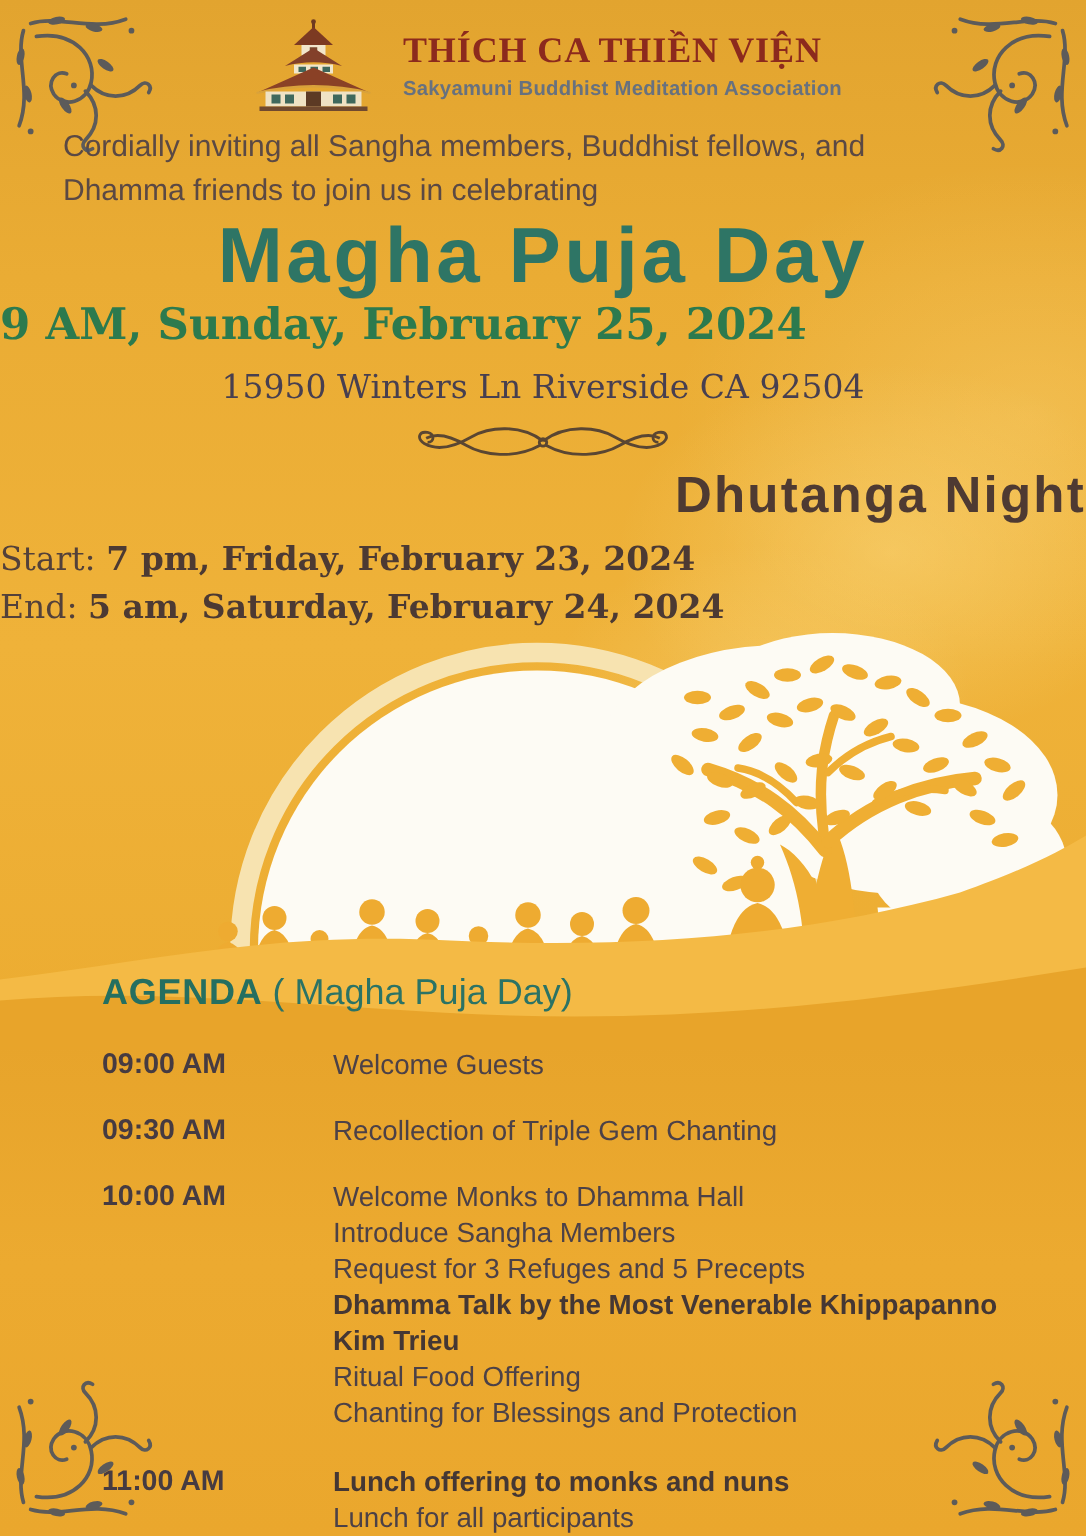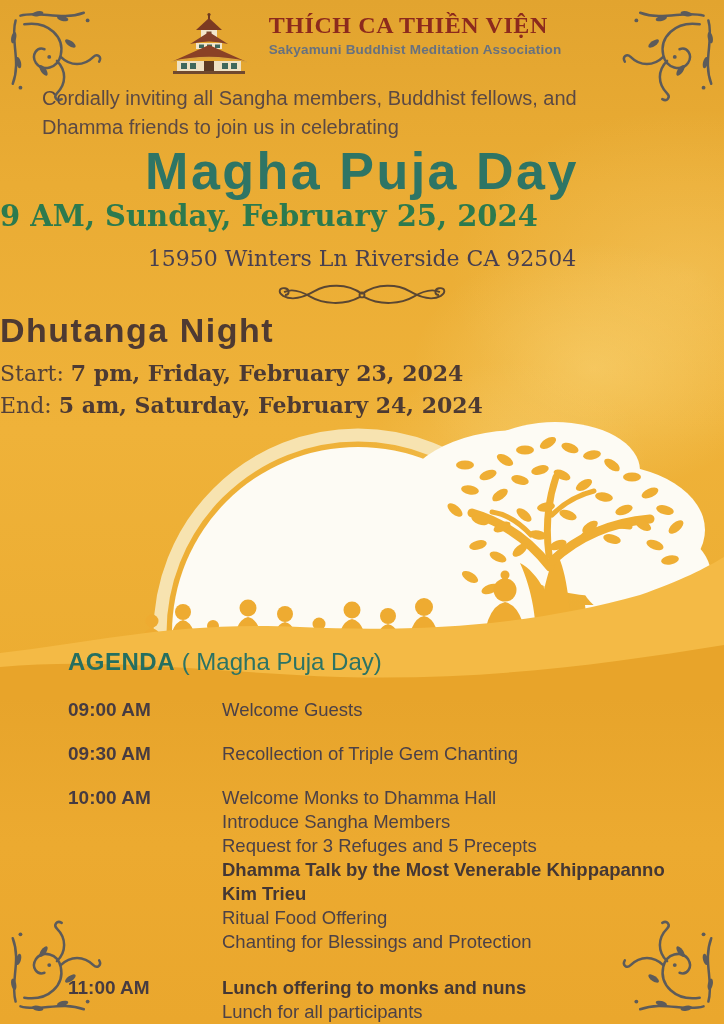--- a/index.html
+++ b/index.html
@@ -12,37 +12,37 @@
       radial-gradient(200px 140px at 70% 45%, rgba(255,232,160,.25), transparent 70%),
       linear-gradient(180deg,#e2a42f 0%,#eaac34 18%,#efb239 42%,#ecac31 68%,#e9a72e 100%);}
   .abs{position:absolute;}
   
   .corner{position:absolute;width:96px;height:96px;color:#4a5160;opacity:.88;z-index:9;}
   .corner.tl{top:7px;left:7px;}
   .corner.tr{top:7px;right:7px;transform:scaleX(-1);}
   .corner.bl{bottom:9px;left:7px;transform:scaleY(-1);}
   .corner.br{bottom:9px;right:7px;transform:scale(-1,-1);}
   
-  .header{top:12px;left:0;right:0;display:flex;justify-content:center;gap:14px;z-index:5;}
+  .header{top:12px;left:0;right:0;display:flex;justify-content:center;align-items:center;gap:14px;z-index:5;}
   .org{display:flex;flex-direction:column;gap:3px;}
   .org-name{font-family:"Liberation Serif",serif;font-weight:bold;font-size:24px;
             color:#8c2a1d;letter-spacing:.6px;}
   .org-sub{font-size:13.5px;font-weight:bold;color:#67717f;letter-spacing:.2px;}
   
   .intro{top:84px;left:42px;width:588px;font-size:20px;line-height:1.46;color:#5b4944;z-index:5;}
   
   .title{top:141px;left:0;right:0;text-align:center;font-size:52px;font-weight:bold;
          color:#2e7565;letter-spacing:2.5px;z-index:5;}
   .date{top:199px;left:0;right:0;font-family:"DejaVu Serif",serif;
         font-weight:bold;font-size:29px;color:#2c7a4e;z-index:5;}
   .address{top:246px;left:0;right:0;text-align:center;font-family:"DejaVu Serif",serif;
         font-size:22px;color:#473f50;z-index:5;}
   .divider{top:278px;left:0;right:0;display:flex;justify-content:center;z-index:5;color:#5a4632;}
   
-  .dhutanga{top:311px;left:0;right:0;text-align:left;font-size:34px;font-weight:bold;
+  .dhutanga{top:311px;left:0;right:0;text-align:right;font-size:34px;font-weight:bold;
         color:#4e3a32;letter-spacing:1.5px;z-index:5;}
   .sched{left:0;right:0;text-align:left;font-family:"DejaVu Serif",serif;
         font-size:22px;color:#53413a;z-index:5;}
   .sched b{font-weight:bold;color:#4c3a33;}
   .sched.start{top:360px;} .sched.end{top:392px;}
   
   .illus{top:415px;left:0;width:724px;height:285px;z-index:1;}
   
   .bottom-bg{top:696px;left:0;right:0;bottom:0;
         background:linear-gradient(180deg,#e7a42b 0%,#ecaa30 45%,#eaa72d 100%);z-index:0;}

